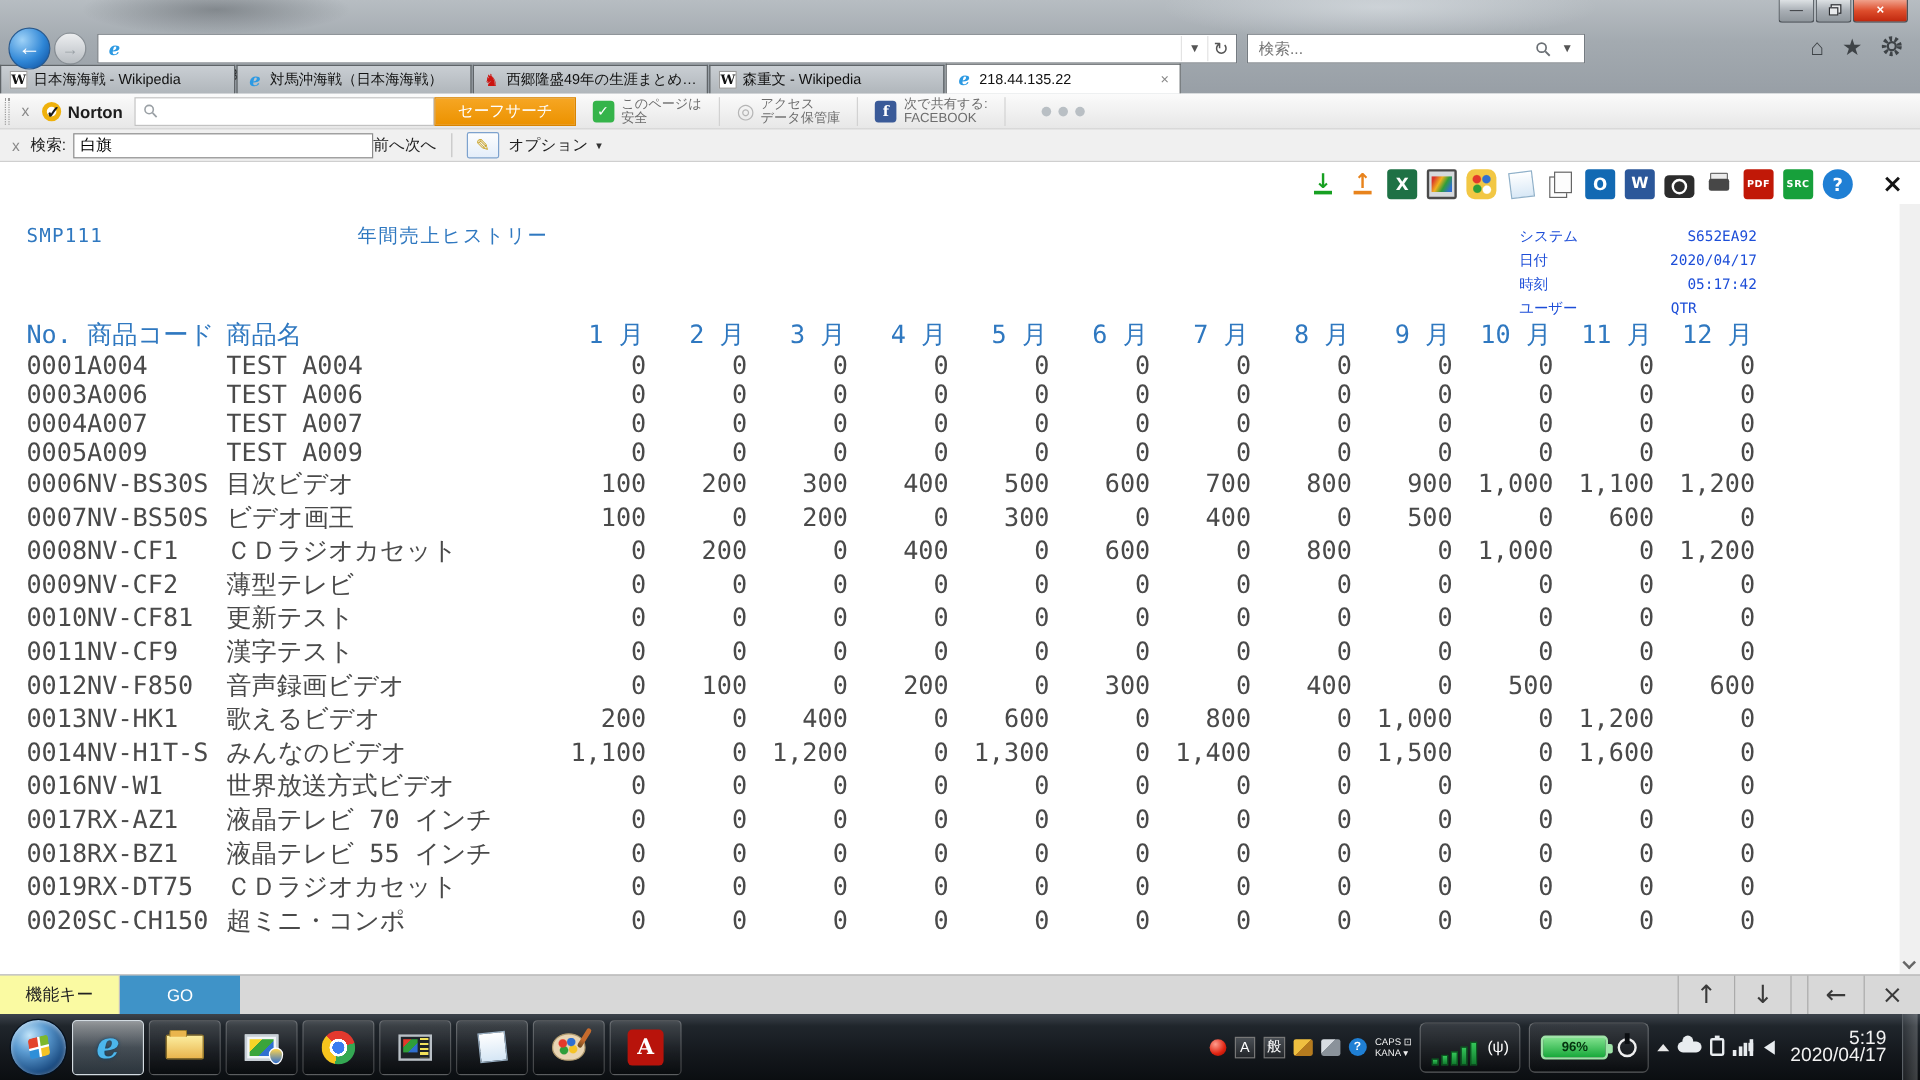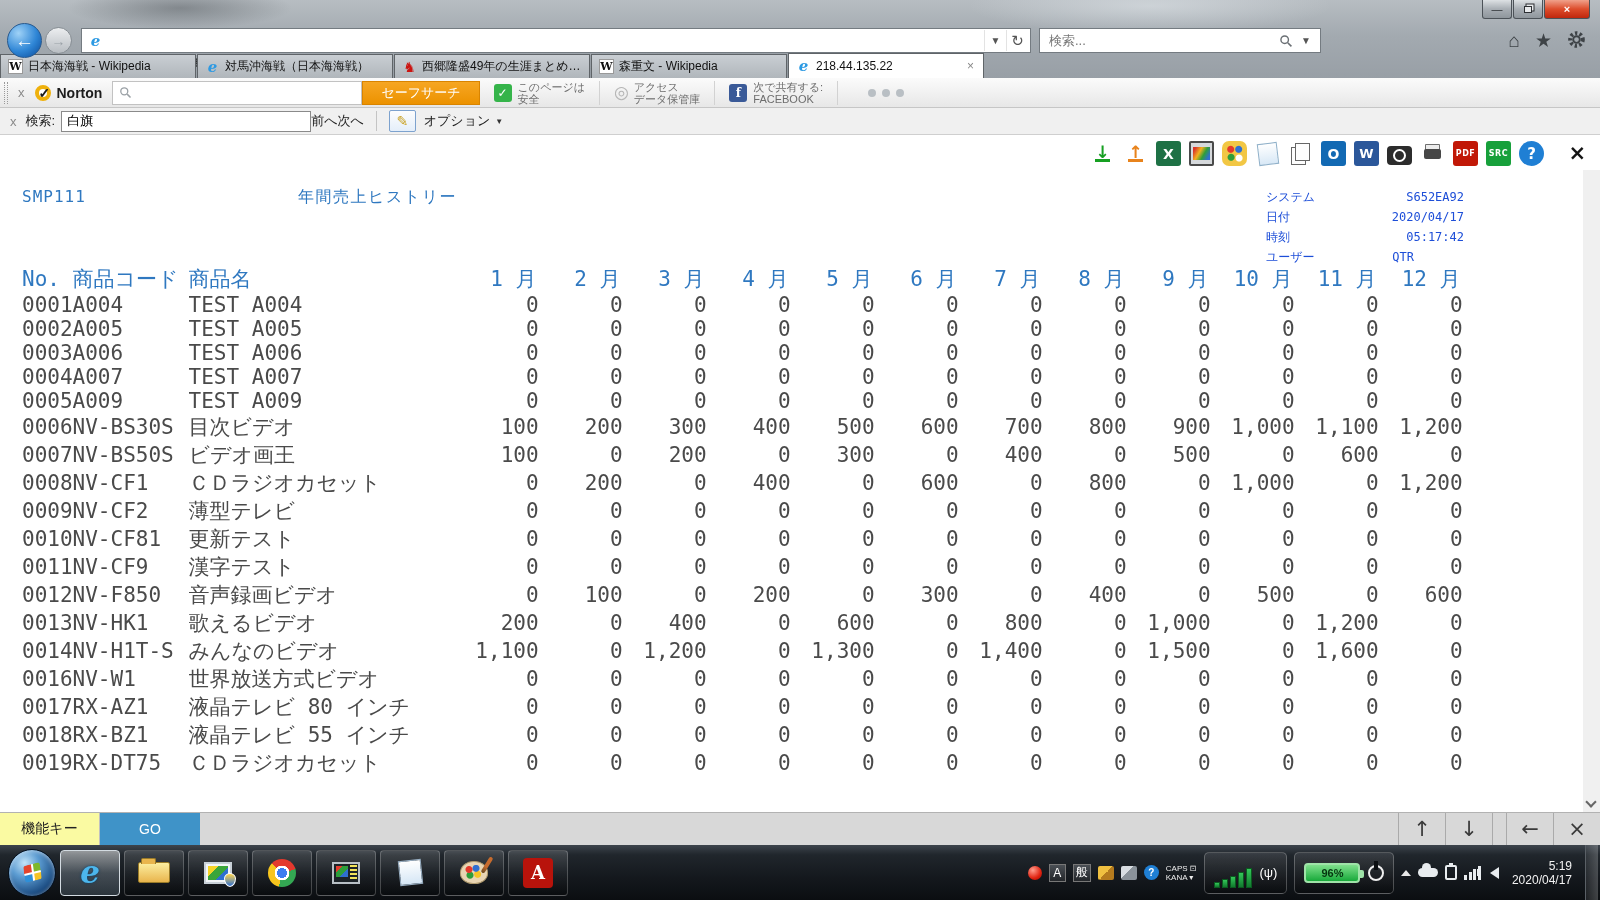--- a/index.html
+++ b/index.html
@@ -232,21 +232,21 @@
     border-bottom:6px solid #e8e8e8;cursor:pointer;}
   .cloud{width:20px;height:9px;background:#e8ecef;border-radius:6px;position:relative;cursor:pointer;}
   .cloud::before{content:"";position:absolute;left:4px;top:-5px;width:9px;height:9px;border-radius:50%;background:#e8ecef;}
   .clip{width:12px;height:15px;border:2px solid #e8ecef;border-radius:2px;position:relative;cursor:pointer;}
   .clip::before{content:"";position:absolute;left:2px;top:-4px;width:4px;height:3px;background:#e8ecef;}
   .netbars{display:flex;align-items:flex-end;gap:1.5px;cursor:pointer;}
   .netbars i{width:3px;background:#e8ecef;}
   .speaker{width:0;height:0;border-top:6px solid transparent;border-bottom:6px solid transparent;
     border-right:9px solid #e8ecef;position:relative;cursor:pointer;margin-left:2px;}
   .speaker::before{content:"";position:absolute;left:-13px;top:-3.5px;width:4px;height:7px;background:#e8ecef;}
-  .clock{font-size:12px;line-height:14px;text-align:right;color:#f2f2f2;cursor:pointer;padding:0 6px;}
+  .clock{font-size:16px;line-height:14px;text-align:right;color:#f2f2f2;cursor:pointer;padding:0 6px;}
   .showdesk{width:13px;height:55px;border-left:1px solid #5a6066;
     background:linear-gradient(90deg,rgba(255,255,255,.08),rgba(255,255,255,.22));cursor:pointer;flex:none;}
 </style>
 </head>
 <body>
 
 <div class="chrome-top">
   <div class="win-controls">
     <div class="win-btn">—</div>
     <div class="win-btn">
@@ -436,37 +436,20 @@
           <td class="num">0</td>
           <td class="num">0</td>
           <td class="num">0</td>
           <td class="num">0</td>
           <td class="num">0</td>
           <td class="num">0</td>
           <td class="num">0</td>
           <td class="num">0</td>
         </tr>
         <tr>
-          <td class="c-no">0002</td>
-          <td class="c-code">A005</td>
-          <td class="c-name">TEST A005</td>
-          <td class="num">0</td>
-          <td class="num">0</td>
-          <td class="num">0</td>
-          <td class="num">0</td>
-          <td class="num">0</td>
-          <td class="num">0</td>
-          <td class="num">0</td>
-          <td class="num">0</td>
-          <td class="num">0</td>
-          <td class="num">0</td>
-          <td class="num">0</td>
-          <td class="num">0</td>
-        </tr>
-        <tr>
           <td class="c-no">0003</td>
           <td class="c-code">A006</td>
           <td class="c-name">TEST A006</td>
           <td class="num">0</td>
           <td class="num">0</td>
           <td class="num">0</td>
           <td class="num">0</td>
           <td class="num">0</td>
           <td class="num">0</td>
           <td class="num">0</td>
@@ -676,21 +659,21 @@
           <td class="num">0</td>
           <td class="num">0</td>
           <td class="num">0</td>
           <td class="num">0</td>
           <td class="num">0</td>
           <td class="num">0</td>
         </tr>
         <tr>
           <td class="c-no">0017</td>
           <td class="c-code">RX-AZ1</td>
-          <td class="c-name">液晶テレビ 80 インチ</td>
+          <td class="c-name">液晶テレビ 70 インチ</td>
           <td class="num">0</td>
           <td class="num">0</td>
           <td class="num">0</td>
           <td class="num">0</td>
           <td class="num">0</td>
           <td class="num">0</td>
           <td class="num">0</td>
           <td class="num">0</td>
           <td class="num">0</td>
           <td class="num">0</td>
@@ -711,20 +694,37 @@
           <td class="num">0</td>
           <td class="num">0</td>
           <td class="num">0</td>
           <td class="num">0</td>
           <td class="num">0</td>
         </tr>
         <tr>
           <td class="c-no">0019</td>
           <td class="c-code">RX-DT75</td>
           <td class="c-name">ＣＤラジオカセット</td>
+          <td class="num">0</td>
+          <td class="num">0</td>
+          <td class="num">0</td>
+          <td class="num">0</td>
+          <td class="num">0</td>
+          <td class="num">0</td>
+          <td class="num">0</td>
+          <td class="num">0</td>
+          <td class="num">0</td>
+          <td class="num">0</td>
+          <td class="num">0</td>
+          <td class="num">0</td>
+        </tr>
+        <tr>
+          <td class="c-no">0020</td>
+          <td class="c-code">SC-CH150</td>
+          <td class="c-name">超ミニ・コンポ</td>
           <td class="num">0</td>
           <td class="num">0</td>
           <td class="num">0</td>
           <td class="num">0</td>
           <td class="num">0</td>
           <td class="num">0</td>
           <td class="num">0</td>
           <td class="num">0</td>
           <td class="num">0</td>
           <td class="num">0</td>

